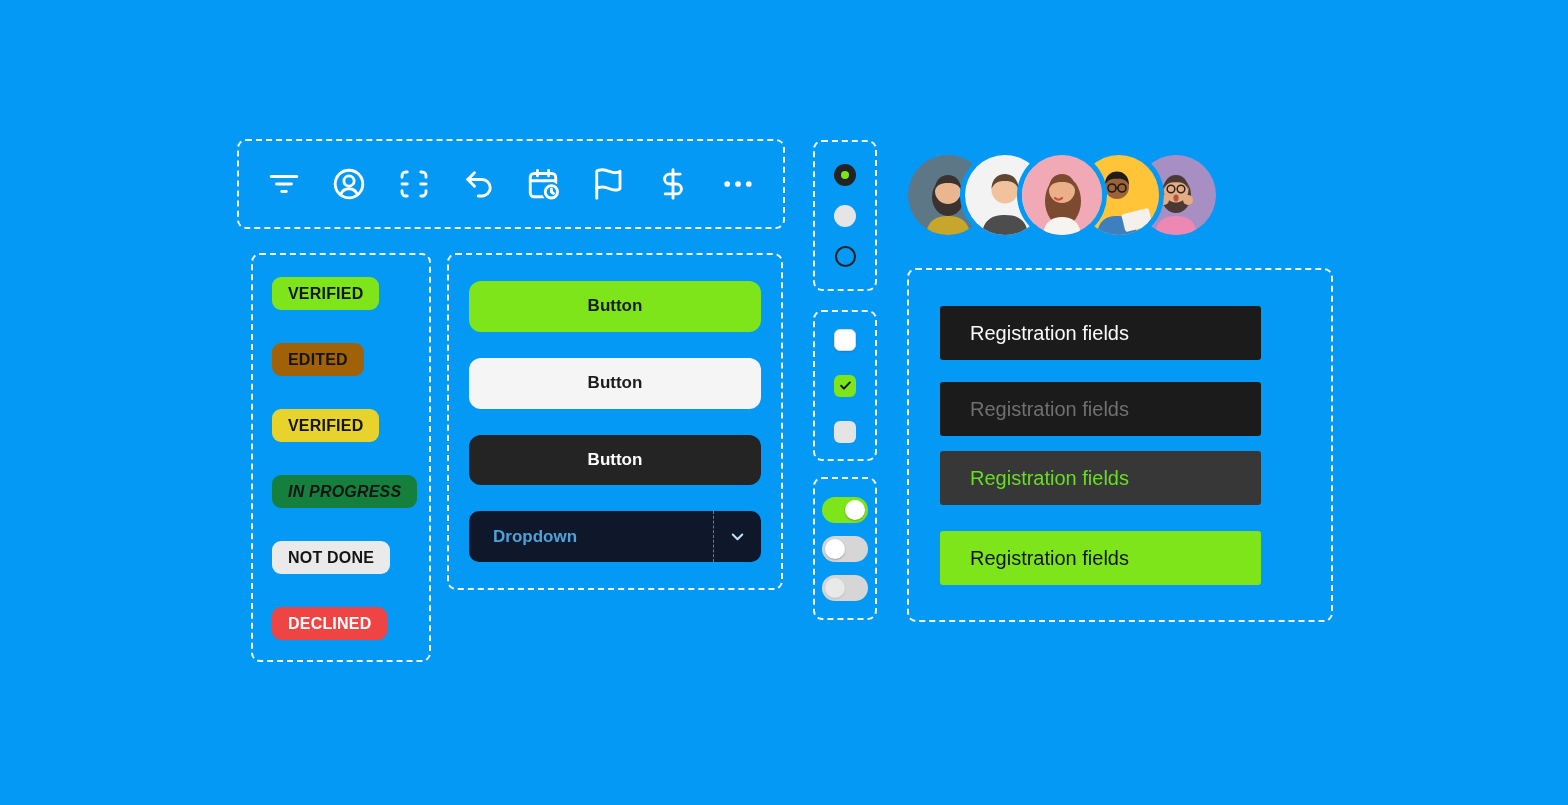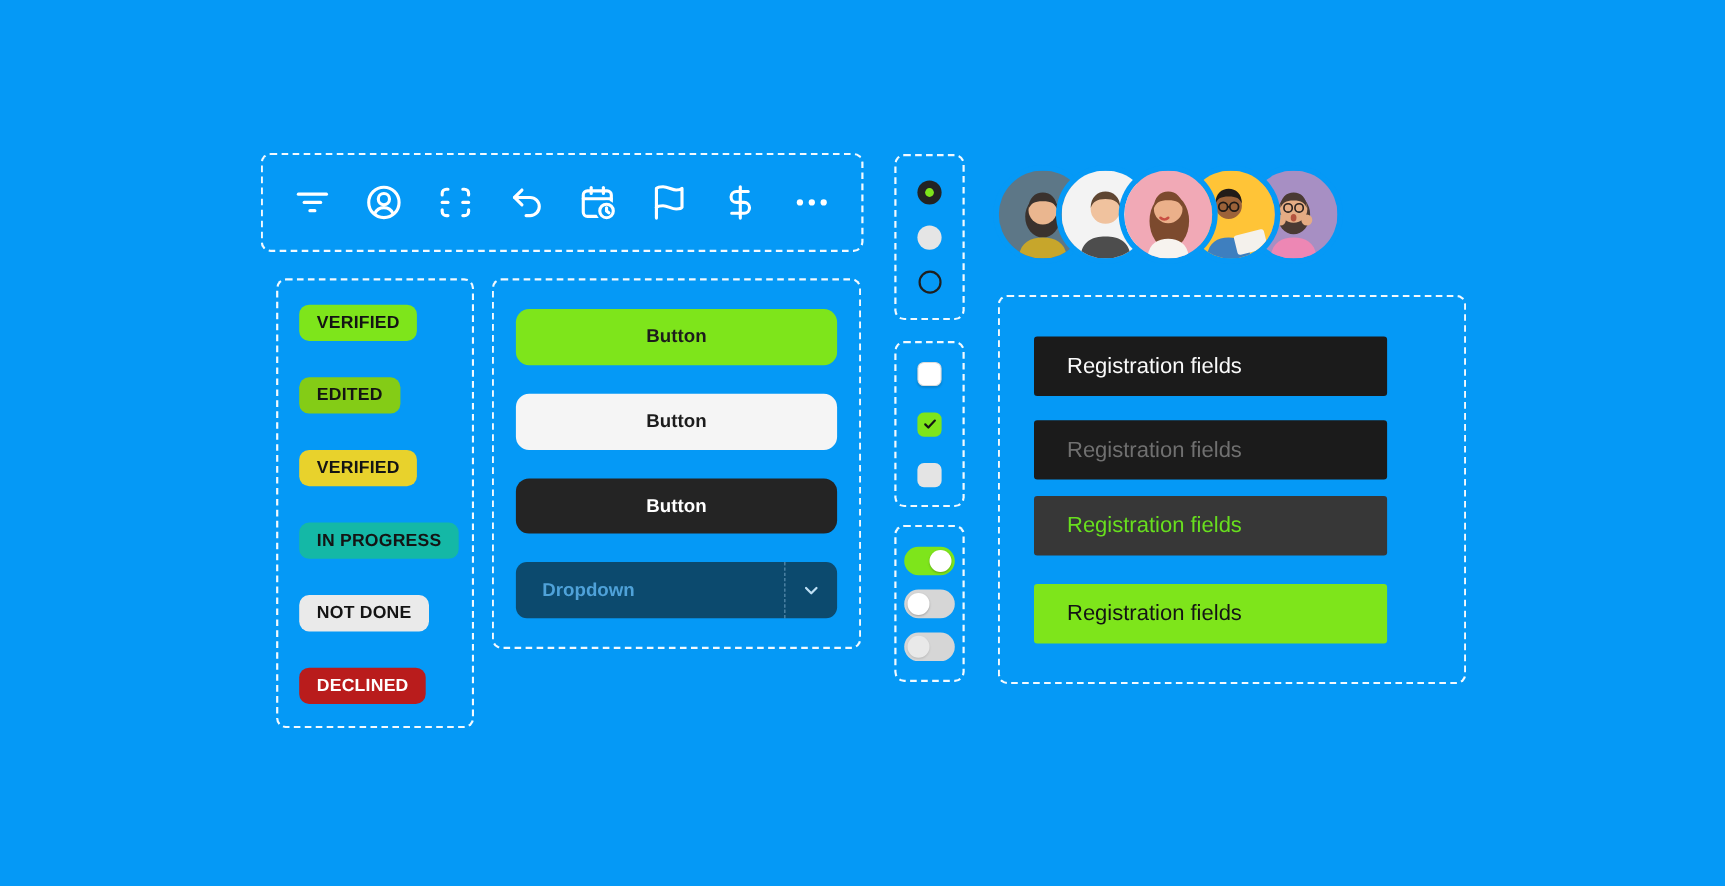--- a/index.html
+++ b/index.html
@@ -43,41 +43,41 @@
     display: flex; flex-direction: column; align-items: flex-start;
     padding: 22px 0 0 19px; gap: 33px;
   }
   .badge {
     height: 33px; display: inline-flex; align-items: center;
     padding: 0 16px; border-radius: 9px;
     font-size: 16px; font-weight: 700; letter-spacing: .2px;
     color: #141414; white-space: nowrap;
   }
   .badge-verified-green { background: #7EE51B; }
-  .badge-edited        { background: #84cc16; }
+  .badge-edited        { background: #a16207; }
   .badge-verified-yel  { background: #E8D22C; }
-  .badge-inprogress    { background: #14b8a6; }
+  .badge-inprogress    { background: #15803d; font-style: italic; }
   .badge-notdone       { background: #EAEAEA; }
-  .badge-declined      { background: #b91c1c; color: #FFFFFF; }
+  .badge-declined      { background: #ef4444; color: #FFFFFF; }
 
   
   .buttons-box {
     left: 447px; top: 253px; width: 336px; height: 337px;
     display: flex; flex-direction: column;
     padding: 26px 20px; gap: 26px;
   }
   .btn {
     height: 52px; width: 100%; border: none; border-radius: 12px;
     font-family: inherit; font-size: 17px; font-weight: 700; cursor: pointer;
   }
   .btn-primary { background: #7EE51B; color: #1C1C1C; }
   .btn-light   { background: #F5F5F5; color: #1C1C1C; }
   .btn-dark    { background: #242424; color: #FFFFFF; }
   .dropdown {
-    height: 52px; width: 100%; border-radius: 10px; background: #0c4a6e;
+    height: 52px; width: 100%; border-radius: 10px; background: #0f172a;
     display: flex; align-items: center; cursor: pointer;
     position: relative;
   }
   .dd-label {
     flex: 1; padding-left: 24px;
     font-size: 17px; font-weight: 700; color: #4FA2D9;
   }
   .dd-caret {
     width: 48px; height: 100%;
     display: flex; align-items: center; justify-content: center;

